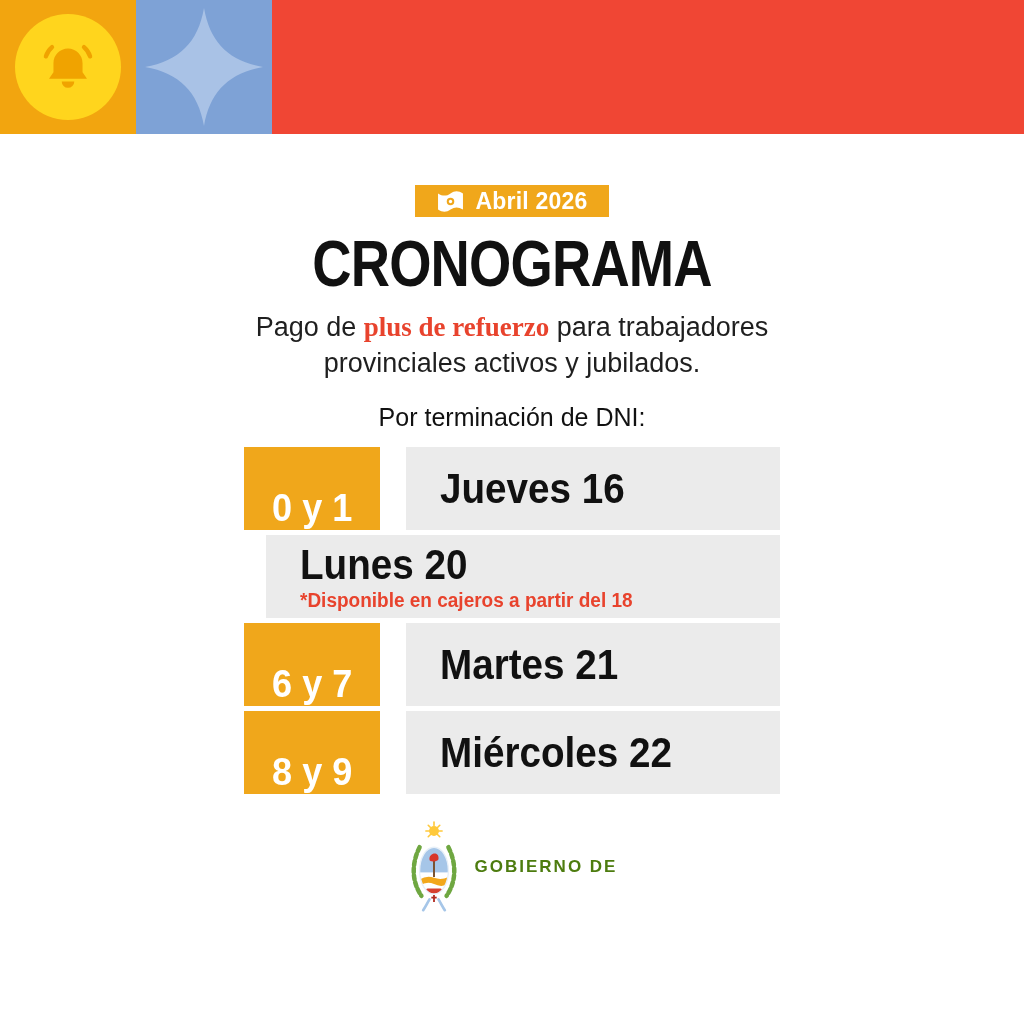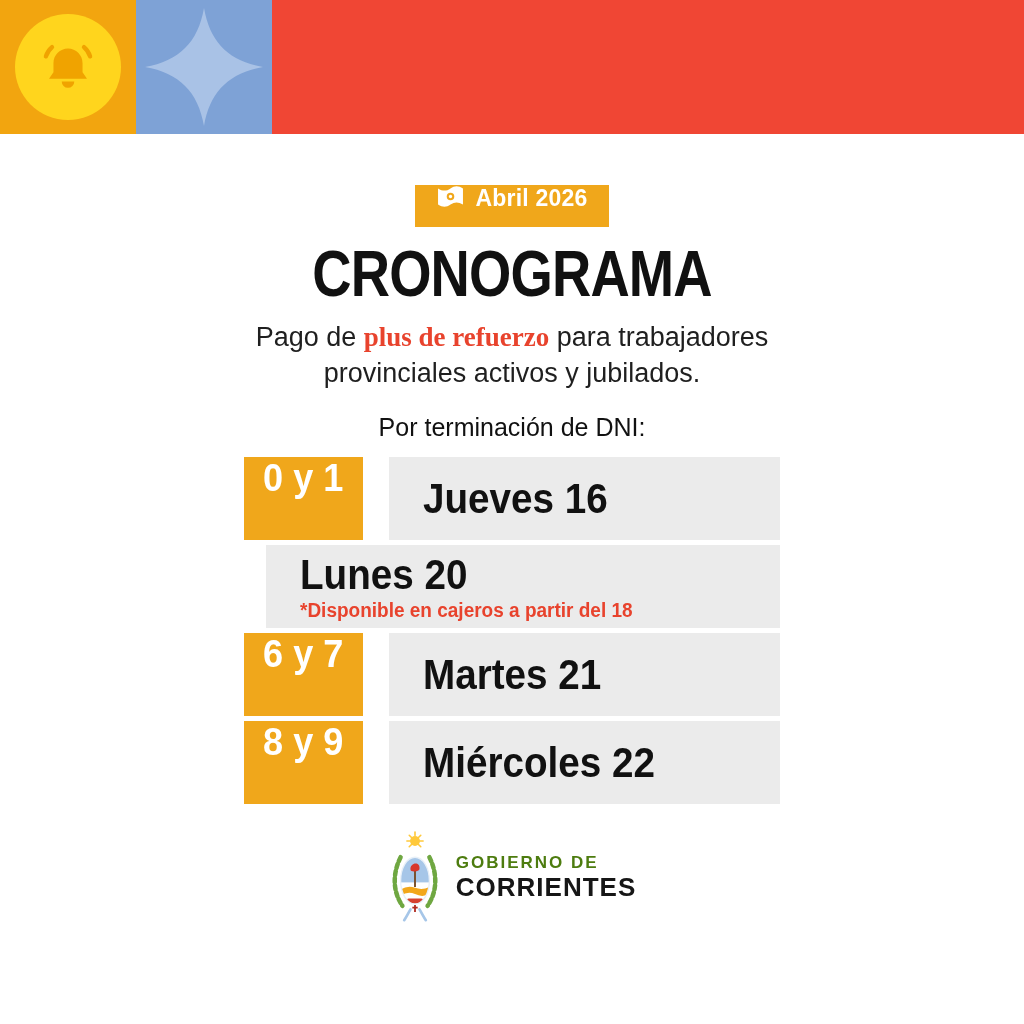--- a/index.html
+++ b/index.html
@@ -21,34 +21,34 @@
 
   
   .banner{display:flex;height:134px;width:100%;}
   .tile{width:136px;height:134px;display:flex;align-items:center;justify-content:center;flex:0 0 auto;}
   .tile-bell{background:var(--tile-orange);}
   .bell-circle{width:106px;height:106px;border-radius:50%;background:var(--yellow);display:flex;align-items:center;justify-content:center;}
   .tile-sparkle{background:var(--blue);}
   .red-bar{flex:1;background:var(--accent-red);}
 
   
-  .badge{margin:51px auto 0 auto;width:fit-content;height:42px;background:var(--amber);display:flex;align-items:flex-start;gap:12px;padding:0 22px;}
+  .badge{margin:51px auto 0 auto;width:fit-content;height:32px;background:var(--amber);display:flex;align-items:center;gap:12px;padding:0 22px;}
   .badge-label{color:#ffffff;font-size:23px;font-weight:700;letter-spacing:.2px;}
 
   
   .title{margin-top:10px;text-align:center;font-size:64px;line-height:74px;font-weight:700;color:var(--text-black);transform:scaleX(.85);transform-origin:50% 50%;letter-spacing:-1px;white-space:nowrap;}
   .subtitle{margin:8px auto 0 auto;width:580px;text-align:center;font-size:27px;line-height:36px;color:#1f1f1f;}
   .subtitle .hl{color:var(--note-red);font-weight:700;font-family:Liberation Serif, serif;}
 
   .section-label{margin-top:22px;text-align:center;font-size:25px;line-height:28px;font-weight:400;color:var(--text-black);}
 
   
   .table{width:536px;margin:16px auto 0 auto;display:flex;flex-direction:column;gap:5px;}
   .row{display:flex;gap:4px;height:83px;}
-  .cell-label{width:119px;flex:0 0 auto;background:var(--amber);display:flex;align-items:flex-start;justify-content:center;}
+  .cell-label{width:136px;flex:0 0 auto;background:var(--amber);display:flex;align-items:flex-end;justify-content:center;}
   .digits{color:#ffffff;font-size:38px;font-weight:700;transform:scaleX(.95);white-space:nowrap;}
   .cell-day{flex:1;background:var(--row-gray);display:flex;flex-direction:column;justify-content:center;padding-left:34px;margin-left:22px;}
   .day{color:var(--text-black);font-size:42px;line-height:44px;font-weight:700;transform:scaleX(.92);transform-origin:0 50%;white-space:nowrap;}
   .note{margin-top:2px;color:var(--note-red);font-size:20px;line-height:22px;font-weight:700;transform:scaleX(.95);transform-origin:0 50%;white-space:nowrap;}
 
   
   .footer{margin-top:26px;display:flex;align-items:center;justify-content:center;gap:14px;}
   .org1{font-size:17px;font-weight:700;letter-spacing:2px;color:#4d7c0f;line-height:20px;}
   .org2{font-size:26px;font-weight:700;letter-spacing:1px;color:#161616;line-height:28px;}
 </style>
@@ -164,17 +164,16 @@
       <path d="M25 44 C24 36 36 34 35 43 C35 46 25 47 25 44 Z" fill="#D8362A"></path>
 
       <line x1="30" y1="83" x2="30" y2="91" stroke="#B12A20" stroke-width="2"></line>
       <line x1="27" y1="86" x2="33" y2="86" stroke="#B12A20" stroke-width="2"></line>
 
       <path d="M25 88 C22 93 20 97 18 100" fill="none" stroke="#A6C6E8" stroke-width="3" stroke-linecap="round"></path>
       <path d="M35 88 C38 93 40 97 42 100" fill="none" stroke="#A6C6E8" stroke-width="3" stroke-linecap="round"></path>
     </svg>
     <div class="org">
       <div class="org1">GOBIERNO DE</div>
-      <div class="org2">CORRIENTES</div>
     </div>
   </footer>
 
 </div>
 
 </body></html>

